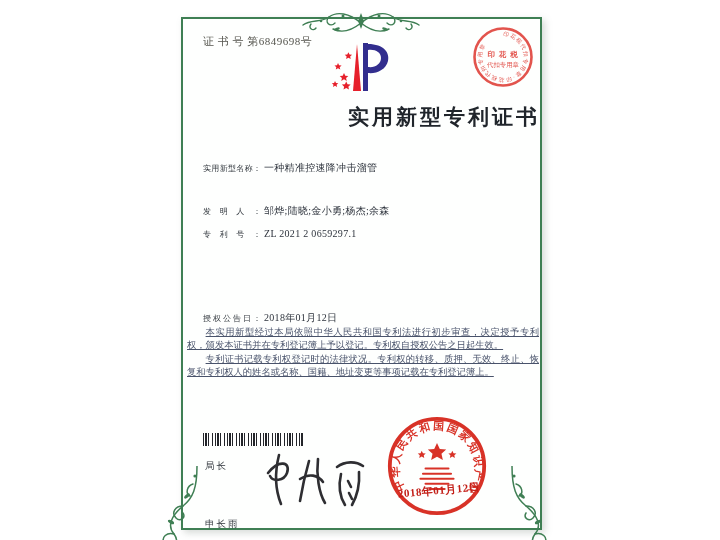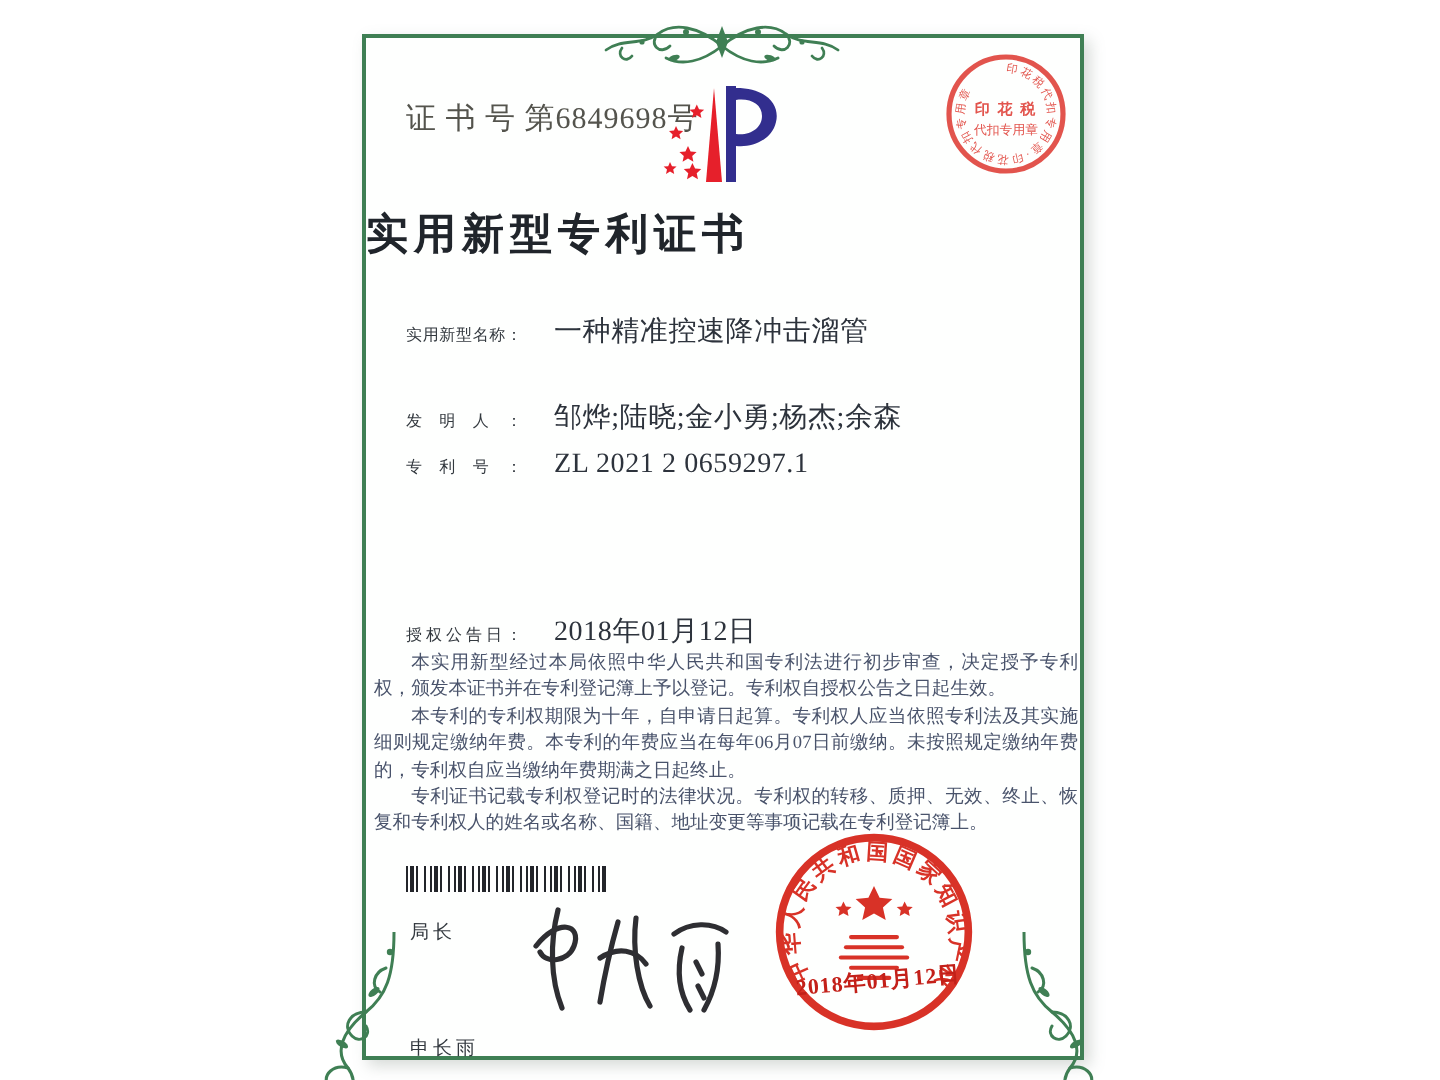--- a/index.html
+++ b/index.html
@@ -11,38 +11,39 @@
   .stage{position:absolute;left:0;top:0;width:720px;height:540px;}
   
   .page{
     position:absolute;left:181px;top:17px;width:361px;height:513px;
     box-sizing:border-box;background:#fefffe;
     border:2px solid #3f7f54;
     box-shadow:3px 3px 7px rgba(110,125,115,.28);
   }
   .abs{position:absolute;}
   .cert-no{
-    left:20px;top:31px;font-size:15px;color:#54544d;letter-spacing:.5px;
+    left:20px;top:15px;font-size:11px;color:#54544d;letter-spacing:.5px;
     white-space:nowrap;
   }
   .title{
-    left:0;top:84px;width:100%;text-align:left;
+    left:0;top:84px;width:100%;text-align:right;
     font-size:21px;font-weight:bold;color:#20252b;letter-spacing:3px;
     white-space:nowrap;
   }
   .field-row{left:20px;height:14px;white-space:nowrap;}
   .field-label{
     display:inline-block;width:58px;font-size:8px;color:#33393f;
     text-align:justify;text-align-last:justify;vertical-align:baseline;
   }
-  .field-value{font-size:14px;color:#2d333c;margin-left:16px;letter-spacing:.3px;}
+  .field-value{font-size:10px;color:#2d333c;margin-left:3px;letter-spacing:.3px;}
   .body-text{
     left:4px;top:307px;width:352px;
     font-size:9.3px;line-height:13.4px;color:#49536b;
     text-align:justify;
+    text-decoration:underline;
   }
   .body-text p{margin:0;text-indent:2em;}
   .barcode{
     left:20px;top:414px;width:100px;height:13px;
     background:repeating-linear-gradient(90deg,
       #23252a 0 1px,#fff 1px 2px,#23252a 2px 4px,#fff 4px 5px,
       #23252a 5px 6px,#fff 6px 9px,#23252a 9px 10px,#fff 10px 12px);
   }
   .signer-title{left:22px;top:441px;font-size:9.5px;color:#33393f;letter-spacing:2px;}
   .signer-name{left:22px;top:457px;font-size:9.5px;color:#33393f;letter-spacing:2px;margin-top:42px;}
@@ -128,21 +129,20 @@
     </div>
     <div class="abs field-row" style="top:204px">
       <span class="field-label">专利号：</span><span class="field-value">ZL 2021 2 0659297.1</span>
     </div>
     <div class="abs field-row" style="top:288px">
       <span class="field-label">授权公告日：</span><span class="field-value">2018年01月12日</span>
     </div>
 
     <div class="abs body-text">
       <p>本实用新型经过本局依照中华人民共和国专利法进行初步审查，决定授予专利权，颁发本证书并在专利登记簿上予以登记。专利权自授权公告之日起生效。</p>
-      <p>本专利的专利权期限为十年，自申请日起算。专利权人应当依照专利法及其实施细则规定缴纳年费。本专利的年费应当在每年06月07日前缴纳。未按照规定缴纳年费的，专利权自应当缴纳年费期满之日起终止。</p>
       <p>专利证书记载专利权登记时的法律状况。专利权的转移、质押、无效、终止、恢复和专利权人的姓名或名称、国籍、地址变更等事项记载在专利登记簿上。</p>
     </div>
 
     <div class="abs barcode"></div>
 
     <div class="abs signer-title">局长</div>
     <div class="abs signer-name">申长雨</div>
 
     <svg class="abs signature" viewBox="0 0 104 62">
       <g stroke="#2e2e32" stroke-width="2.6" fill="none" stroke-linecap="round" stroke-linejoin="round">

